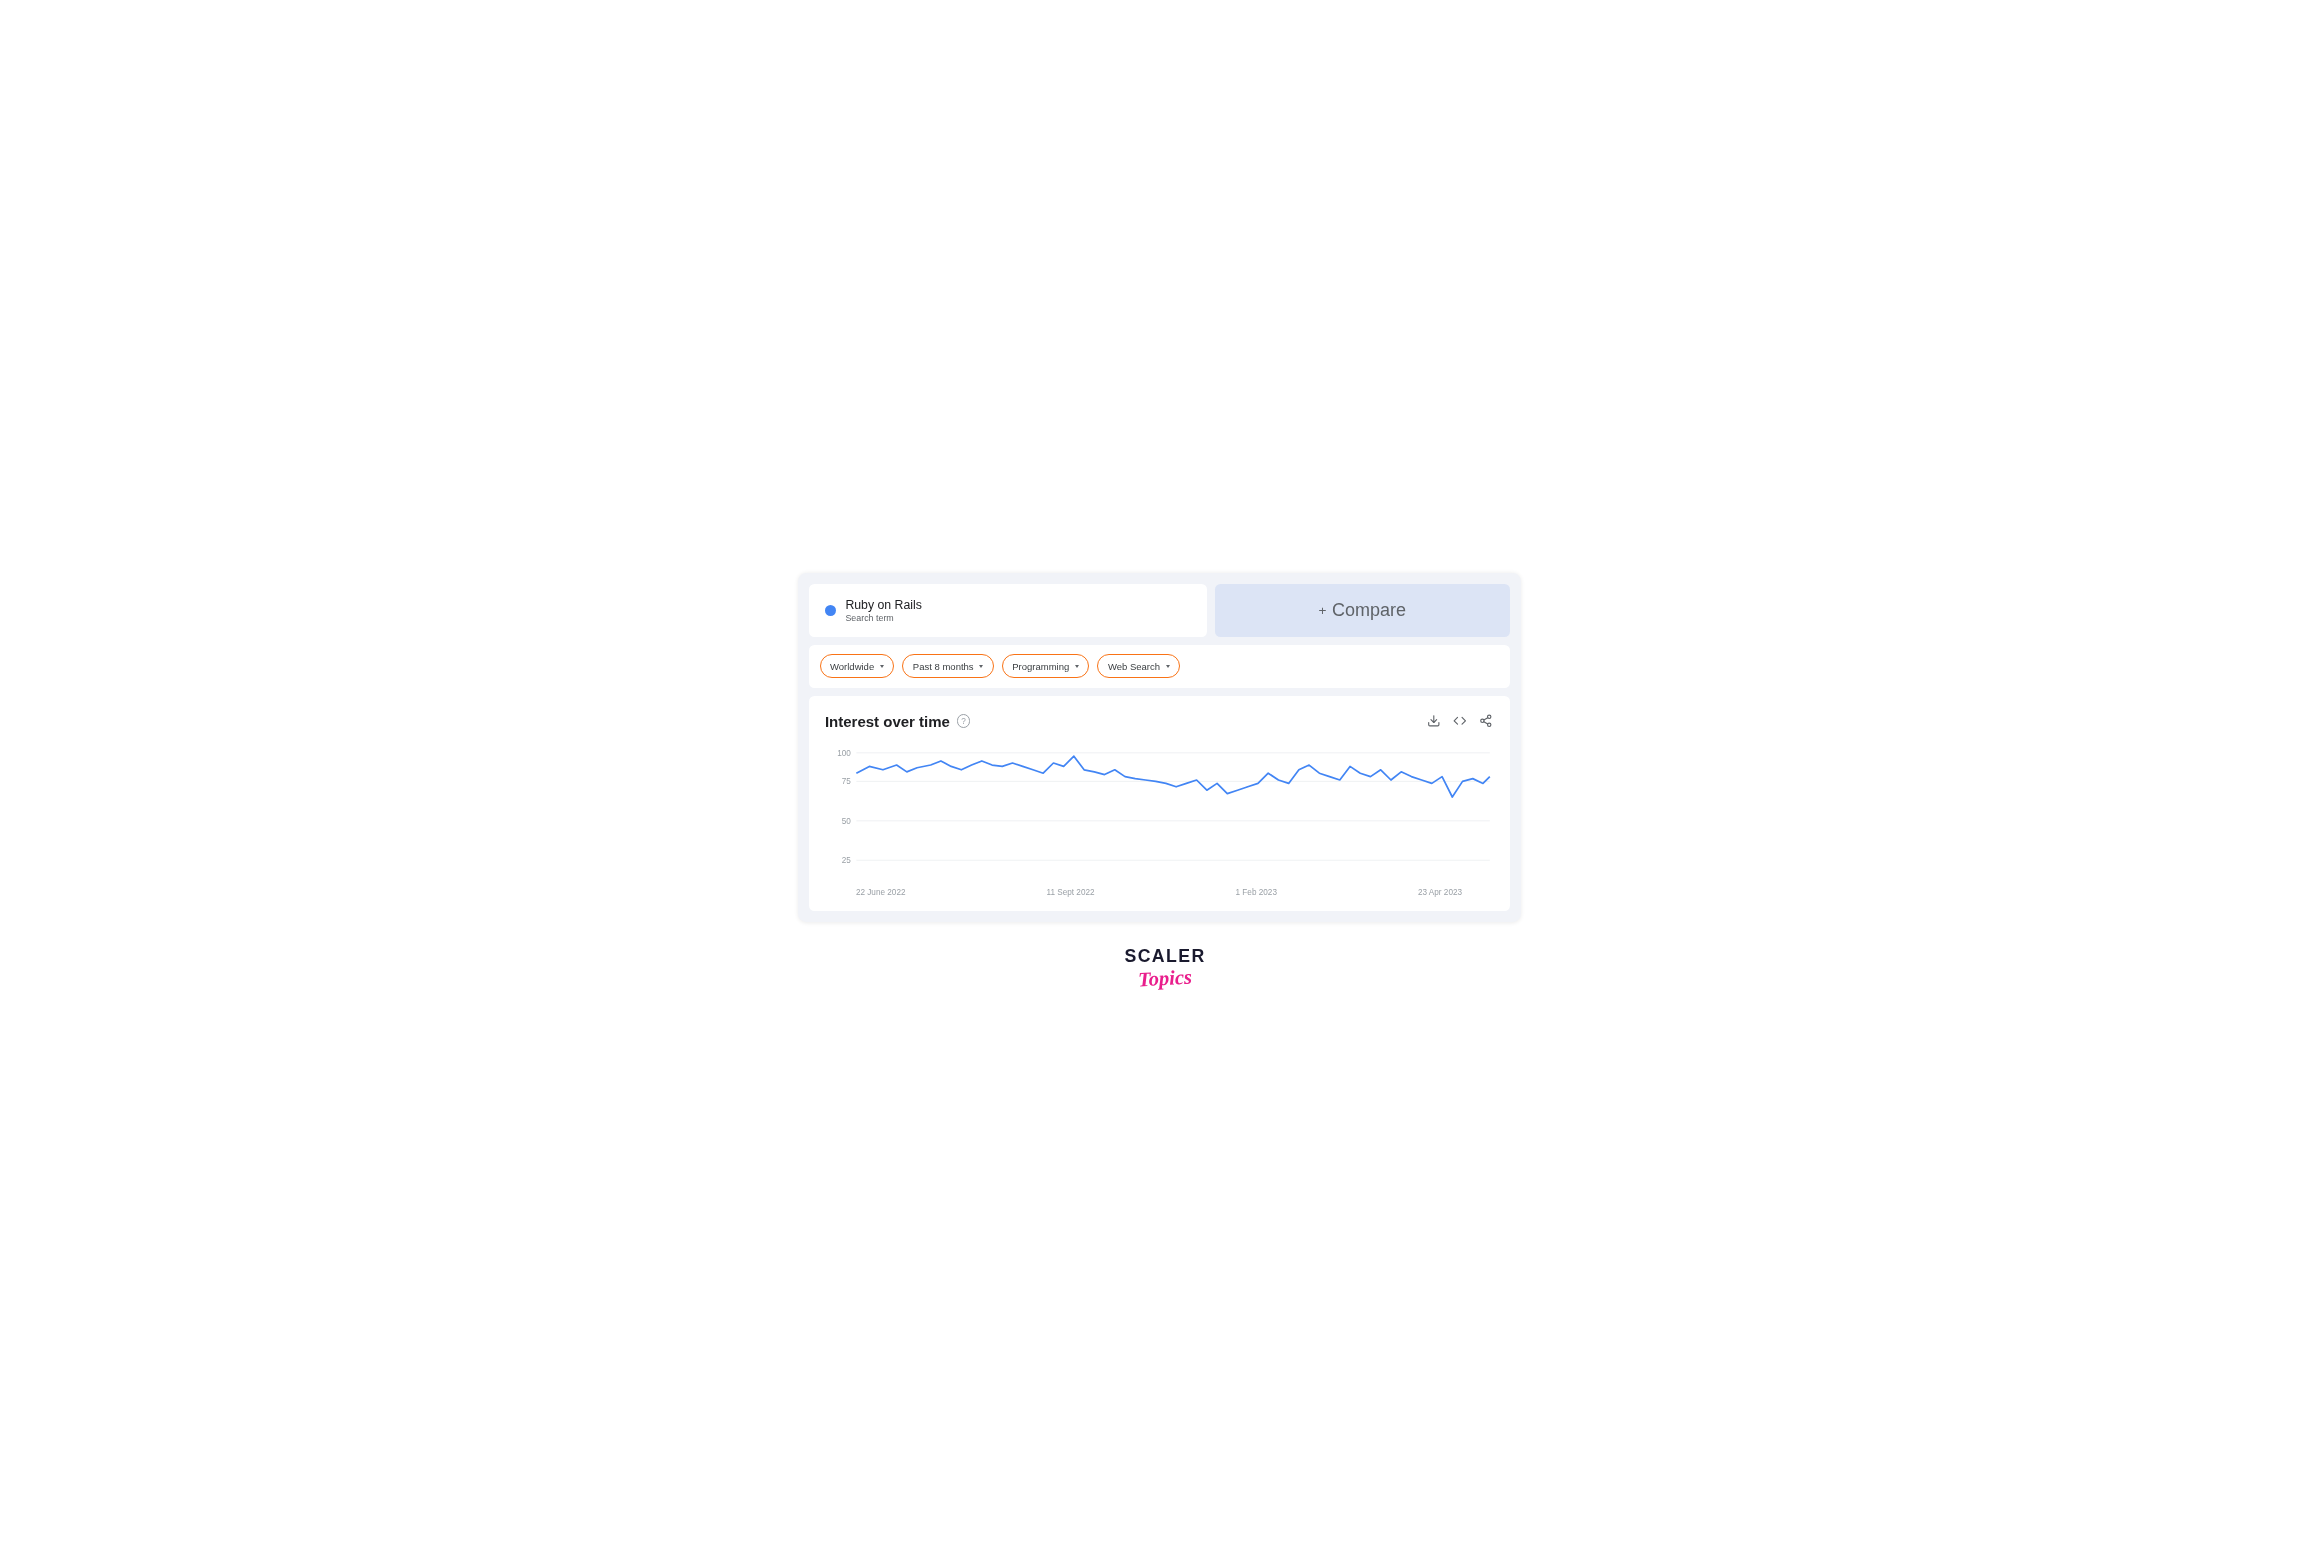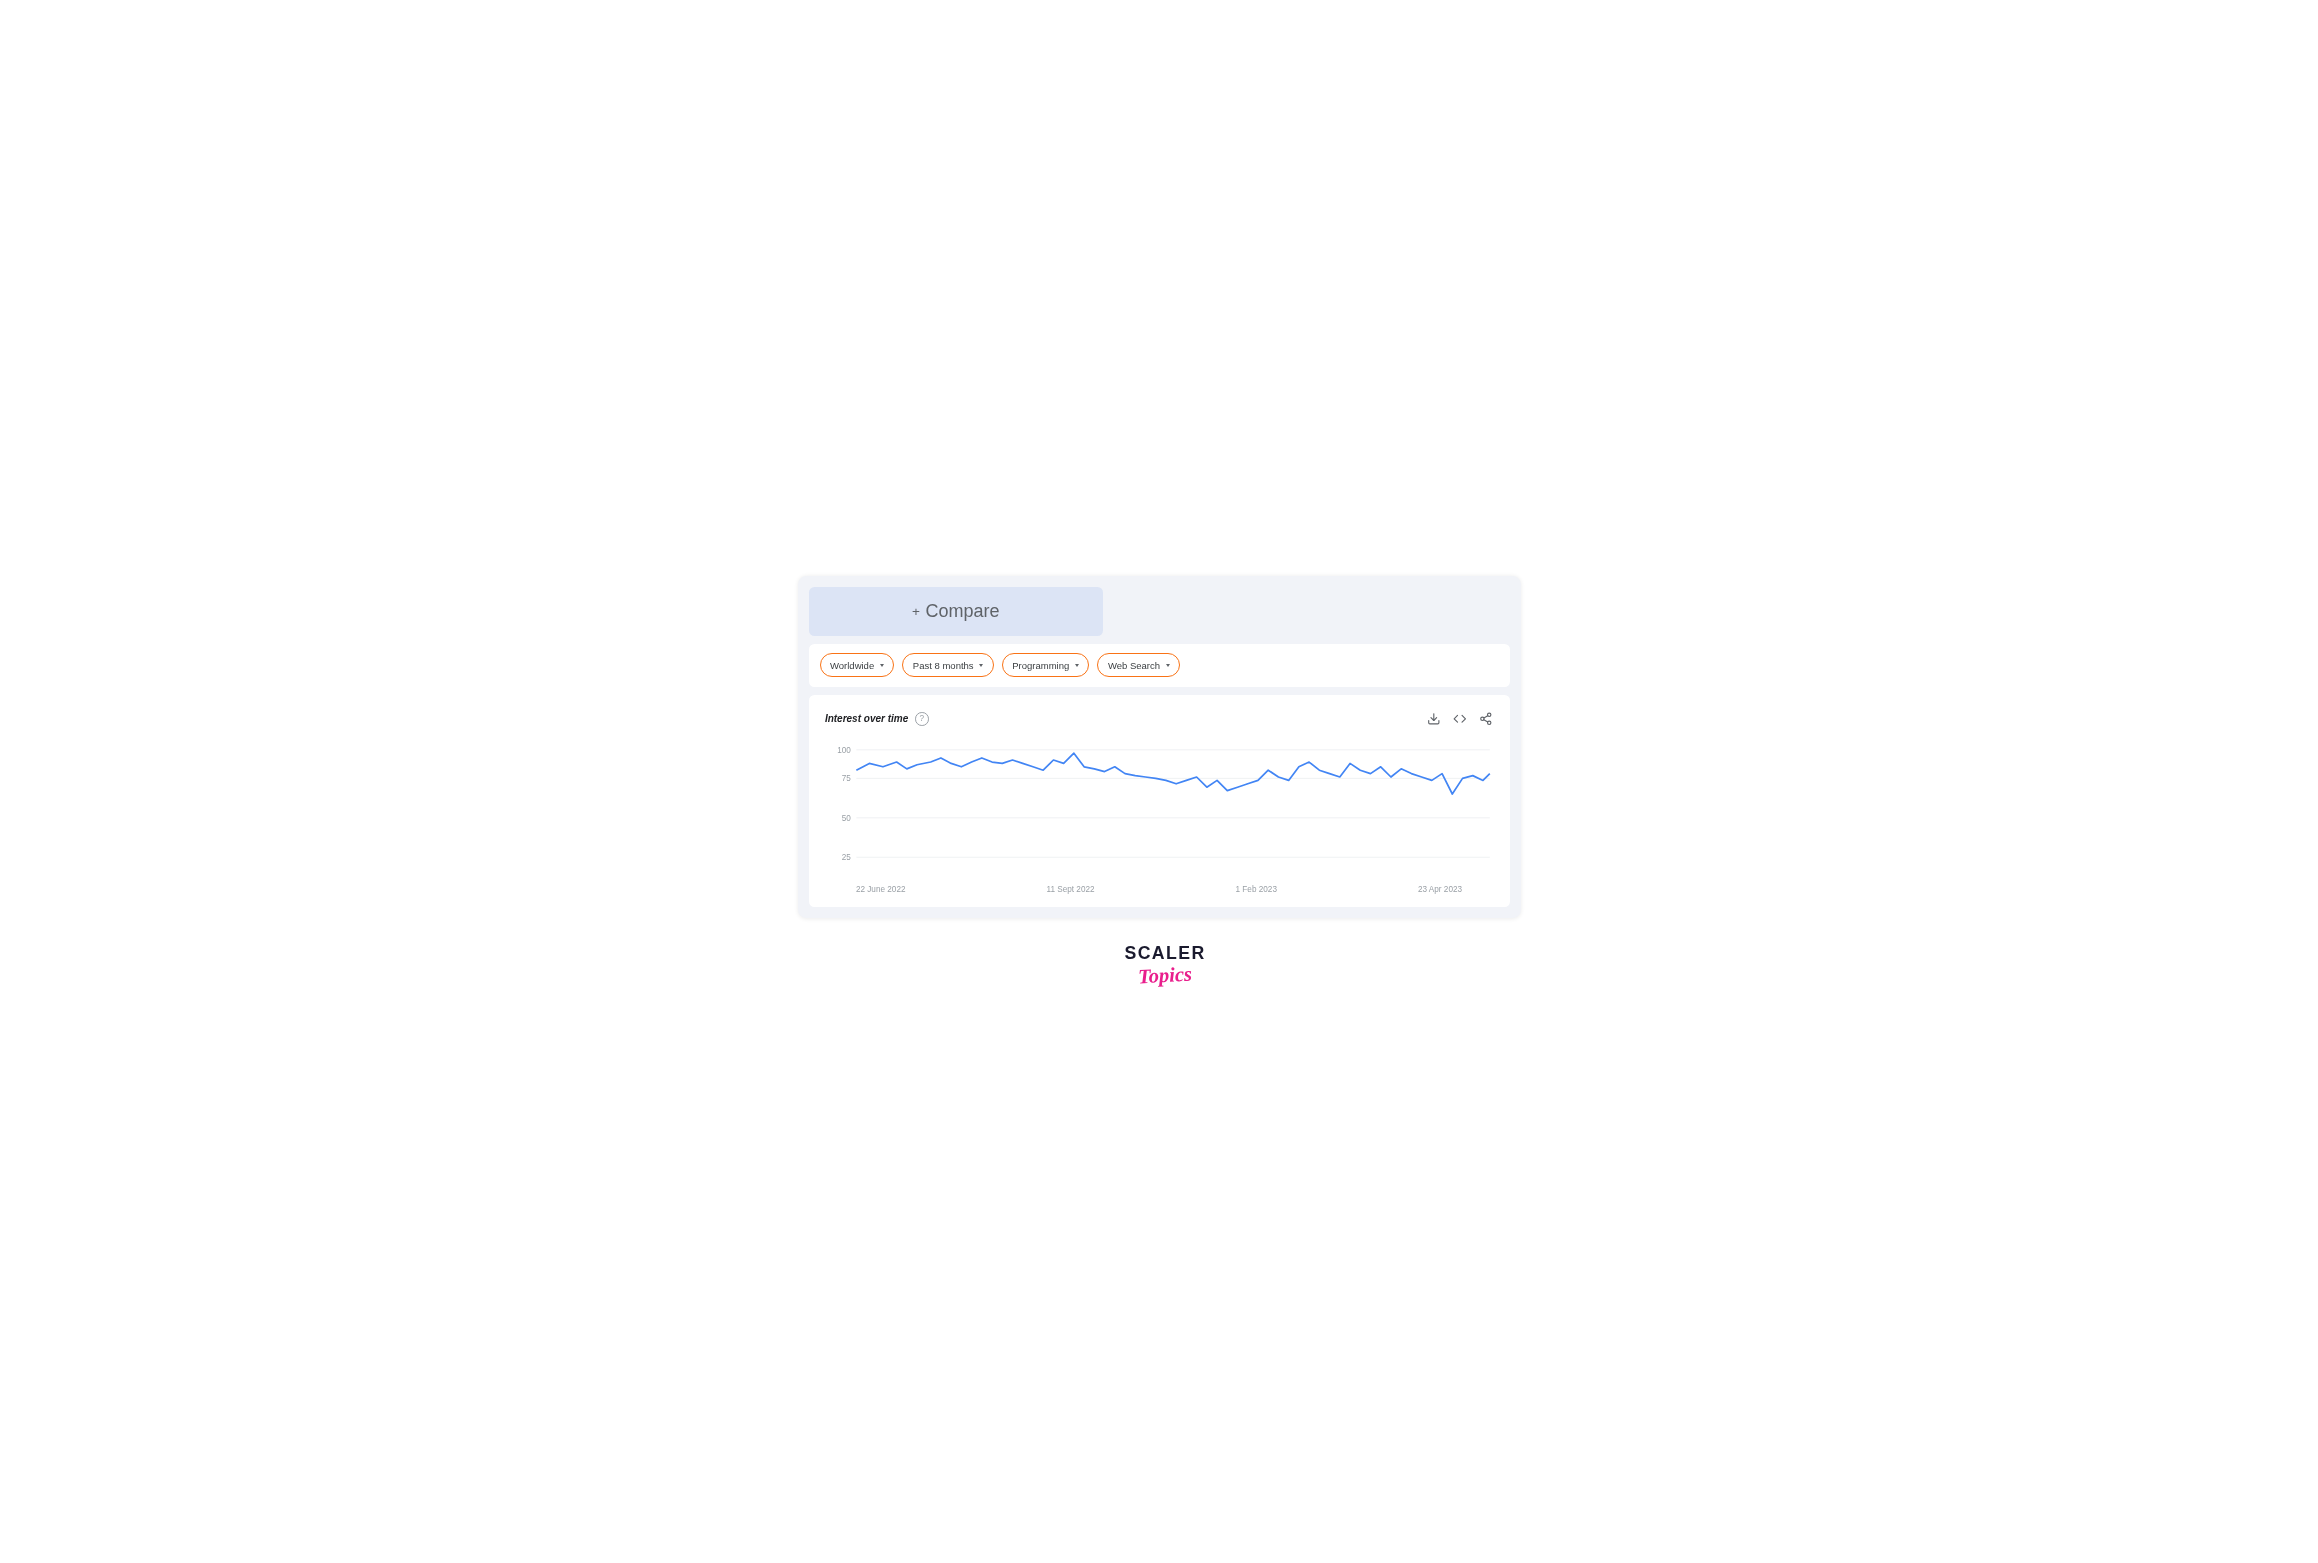--- a/index.html
+++ b/index.html
@@ -137,24 +137,23 @@
       margin-bottom: 16.4px;
     }
 
     .chart-title-group {
       display: flex;
       align-items: center;
       gap: 6.8px;
     }
 
     .chart-title {
-      font-size: 10px;
+      font-size: 15px;
       font-weight: 600;
       color: #202124;
-      font-style: italic;
     }
 
     .help-icon {
       width: 13.6px;
       height: 13.6px;
       border-radius: 50%;
       border: 1px solid #9aa0a6;
       display: flex;
       align-items: center;
       justify-content: center;
@@ -227,20 +226,27 @@
       transform: rotate(-3deg);
       display: inline-block;
     }
   </style>
 </head>
 <body>
 
 <div class="main-container">
 
   <div class="top-row">
+    <div class="search-term-card">
+      <div class="blue-dot"></div>
+      <div class="search-term-text">
+        <span class="search-term-title">Ruby on Rails</span>
+        <span class="search-term-subtitle">Search term</span>
+      </div>
+    </div>
     <div class="compare-card">
       <span class="compare-plus">+</span>
       <span class="compare-label">Compare</span>
     </div>
   </div>
 
   <div class="filters-row">
     <button class="filter-btn">
       <span>Worldwide</span>
       <span class="chevron"></span>

